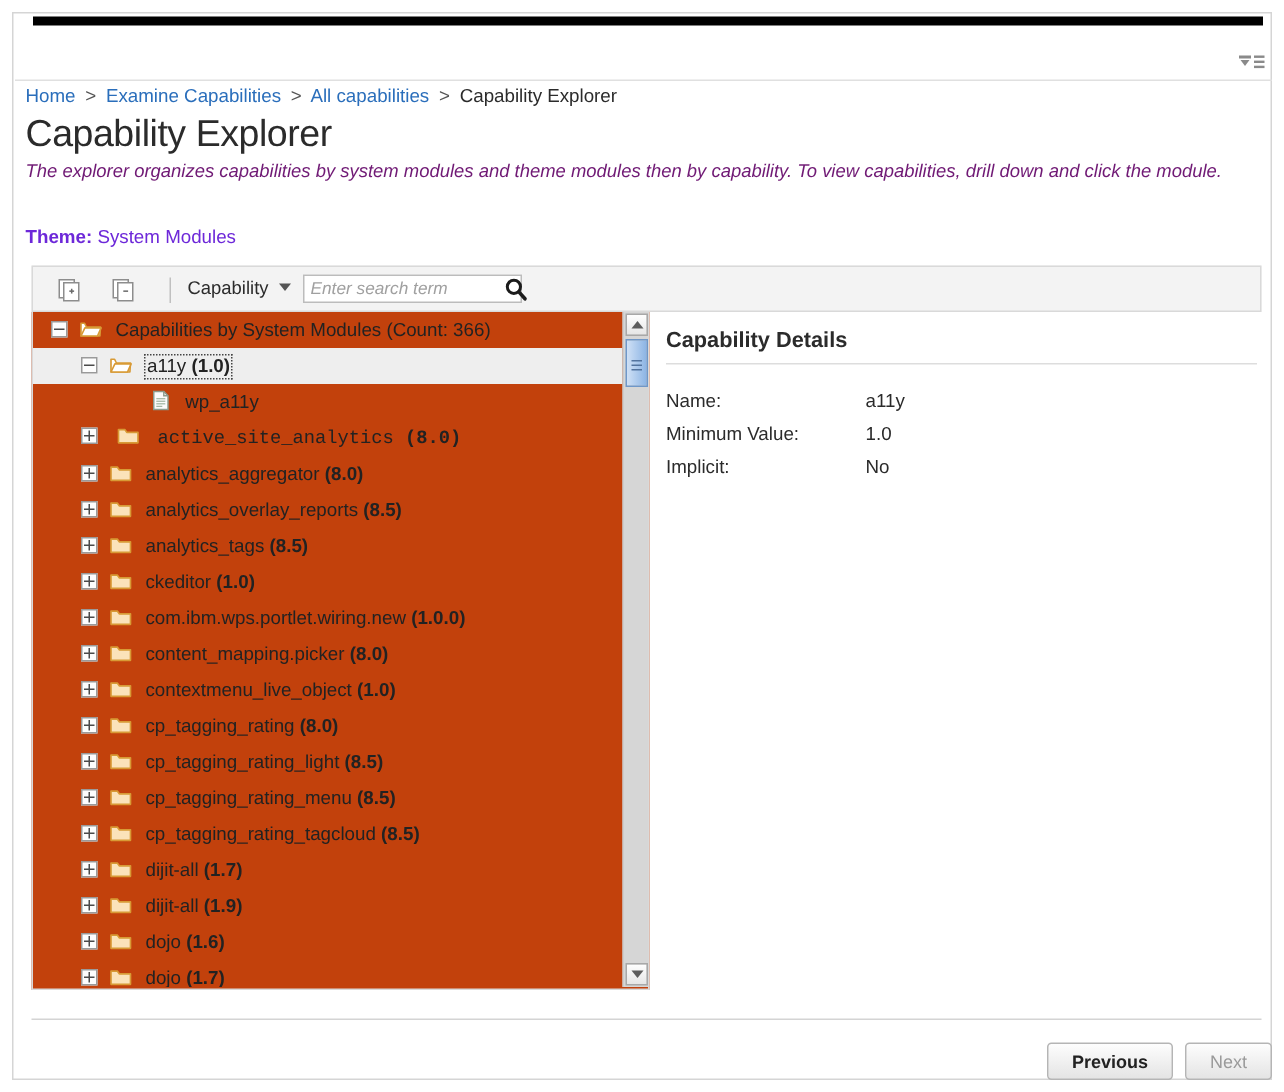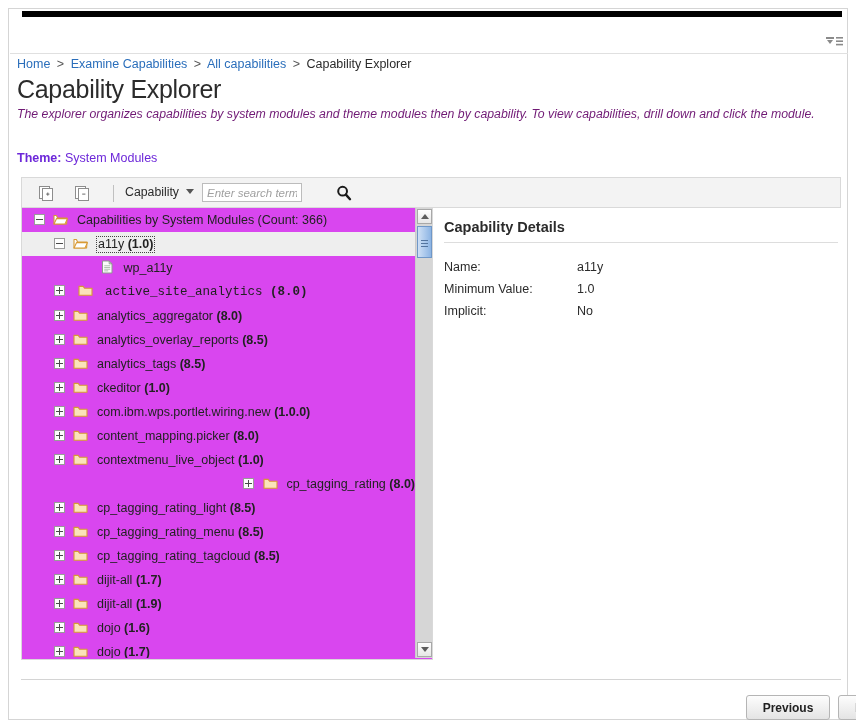--- a/index.html
+++ b/index.html
@@ -149,21 +149,21 @@
     width: 0; height: 0;
     border-left: 4px solid transparent;
     border-right: 4px solid transparent;
     border-top: 5px solid #555555;
     vertical-align: 2px;
   }
   .tb-search-input {
     position: absolute;
     left: 180px;
     top: 5px;
-    width: 100px;
+    width: 146px;
     height: 19px;
     border: 1px solid #bcbcbc;
     background: #ffffff;
     box-sizing: border-box;
     font-family: "Liberation Sans", sans-serif;
     font-size: 11.5px;
     font-style: italic;
     color: #555555;
     padding: 0 4px;
     outline: none;
@@ -178,21 +178,21 @@
     cursor: pointer;
   }
 
   
   .tree-panel {
     position: absolute;
     left: 12px;
     top: 199px;
     width: 412px;
     height: 452px;
-    background: #d946ef;
+    background: #c2410c;
     border: 1px solid #d9d9d9;
     border-top: none;
     box-sizing: border-box;
     overflow: hidden;
   }
   .tree-viewport {
     position: absolute;
     left: 0; top: 0;
     width: 393px;
     height: 450px;
@@ -355,21 +355,20 @@
     position: absolute;
     top: 686px;
     height: 25px;
     background: linear-gradient(#fdfdfd, #e4e4e4);
     border: 1px solid #b5b5b5;
     border-radius: 3px;
     box-sizing: border-box;
     font-family: "Liberation Sans", sans-serif;
     font-size: 12px;
     cursor: pointer;
-    margin-left: 48px;
   }
   .btn.previous {
     left: 689px;
     width: 84px;
     color: #222222;
     font-weight: bold;
   }
   .btn.next {
     left: 781px;
     width: 58px;
@@ -569,21 +568,21 @@
           <span class="twisty plus"></span>
           <span class="icon-folder">
             <svg width="15" height="13" viewBox="0 0 15 13">
                 <path d="M1 2.4 L5.2 2.4 L6.5 4.2 L14 4.2 L14 11.2 L1 11.2 Z" fill="#fbe3ba" stroke="#d89a35" stroke-width="1.1" stroke-linejoin="round"></path>
               </svg>
           </span>
           <span class="node-label">contextmenu_live_object</span>
           <span class="node-ver">(1.0)</span>
         </div>
 
-        <div class="tree-row" style="padding-left:32px;text-align:right;">
+        <div class="tree-row" style="padding-left:32px;">
           <span class="twisty plus"></span>
           <span class="icon-folder">
             <svg width="15" height="13" viewBox="0 0 15 13">
                 <path d="M1 2.4 L5.2 2.4 L6.5 4.2 L14 4.2 L14 11.2 L1 11.2 Z" fill="#fbe3ba" stroke="#d89a35" stroke-width="1.1" stroke-linejoin="round"></path>
               </svg>
           </span>
           <span class="node-label">cp_tagging_rating</span>
           <span class="node-ver">(8.0)</span>
         </div>
 

